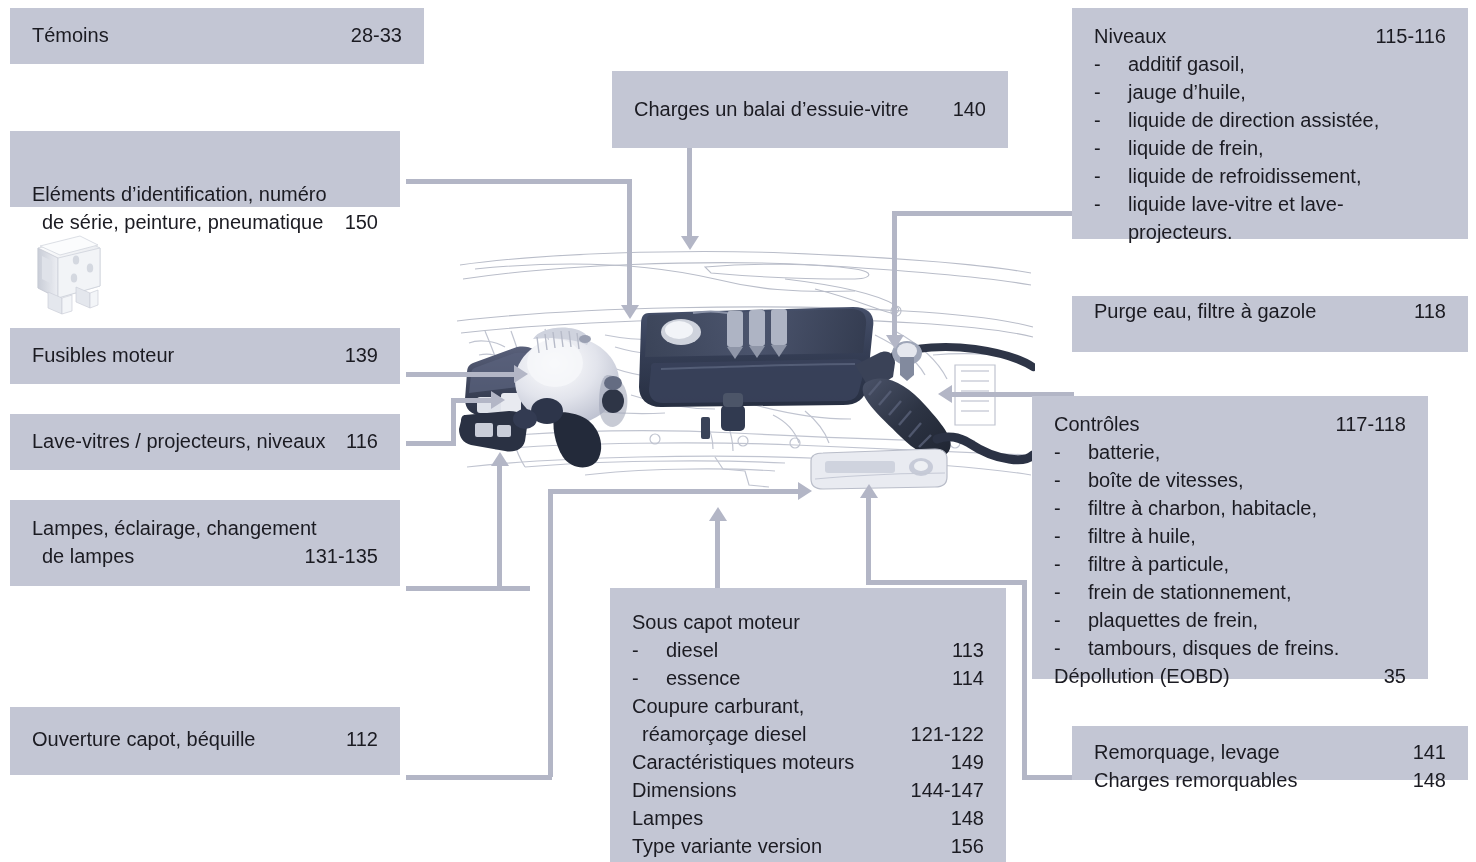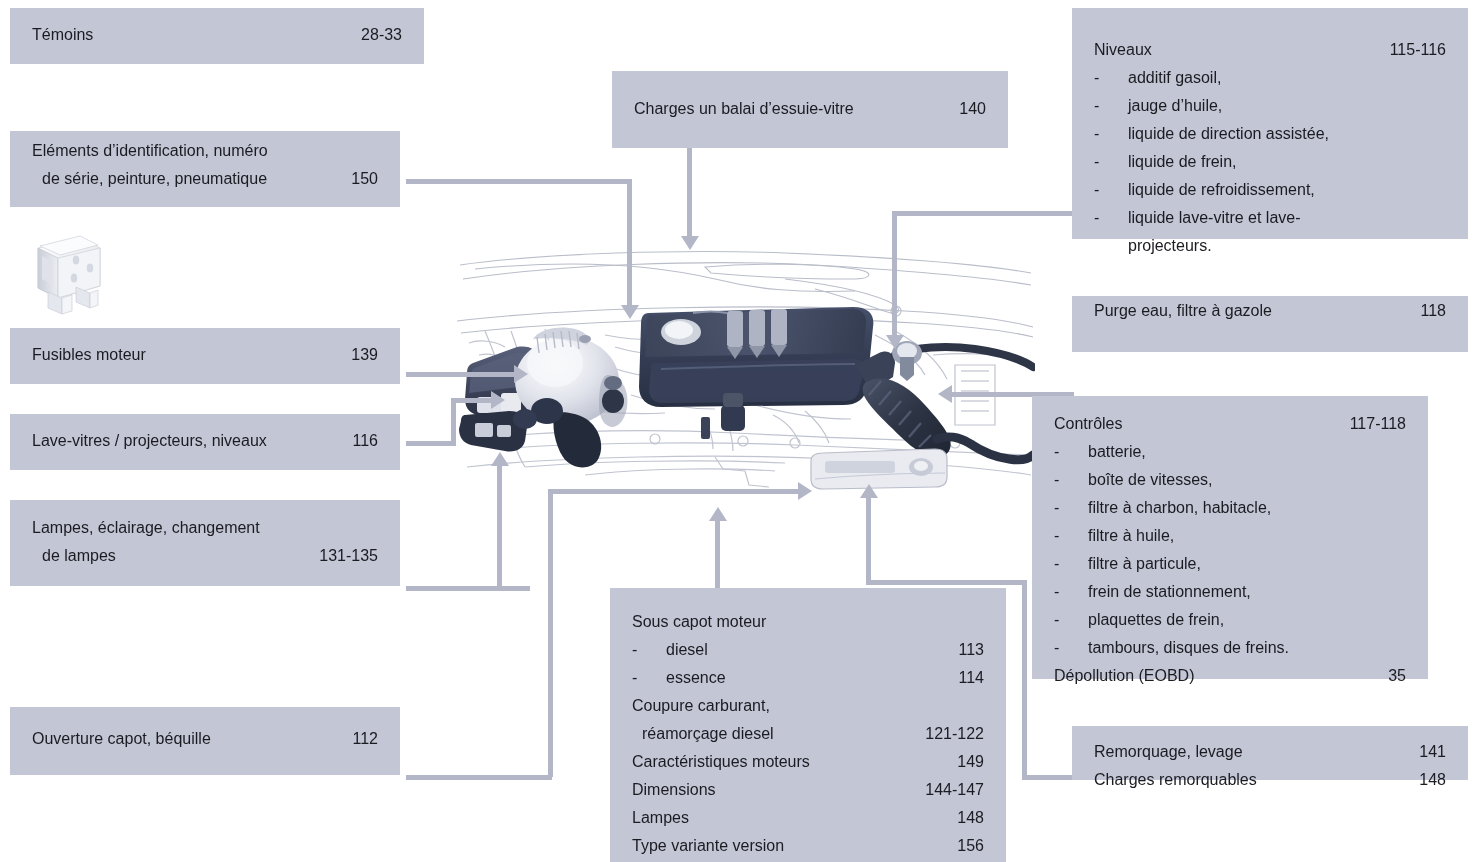--- a/index.html
+++ b/index.html
@@ -27,21 +27,21 @@
     box-sizing: border-box;
     padding: 0;
     z-index: 30;
   }
   .box-inner {
     padding: 14px 22px 14px 22px;
   }
   .row {
     display: flex;
     align-items: center;
-    font-size: 16px;
+    font-size: 20px;
     line-height: 28px;
     white-space: nowrap;
   }
   .row .label {
     flex: 0 0 auto;
   }
   .row .spacer {
     flex: 1 1 auto;
     min-width: 10px;
   }
@@ -362,21 +362,21 @@
     <div class="box-inner" style="padding-top:13px;">
       <div class="row">
         <span class="label">Témoins</span>
         <span class="spacer"></span>
         <span class="page">28-33</span>
       </div>
     </div>
   </div>
 
   <div class="box" style="left:10px; top:131px; width:390px; height:76px;">
-    <div class="box-inner" style="padding-top:6px;">
+    <div class="box-inner" style="padding-top:6px;margin-top:43px;">
       <div class="row">
         <span class="label">Eléments d’identification, numéro</span>
       </div>
       <div class="row cont">
         <span class="label">de série, peinture, pneumatique</span>
         <span class="spacer"></span>
         <span class="page">150</span>
       </div>
     </div>
   </div>
@@ -428,21 +428,21 @@
     <div class="box-inner" style="padding-top:24px;">
       <div class="row">
         <span class="label">Charges un balai d’essuie-vitre</span>
         <span class="spacer"></span>
         <span class="page">140</span>
       </div>
     </div>
   </div>
 
   <div class="box" style="left:1072px; top:8px; width:396px; height:231px;">
-    <div class="box-inner" style="padding-top:28px;">
+    <div class="box-inner" style="padding-top:14px;">
       <div class="row">
         <span class="label">Niveaux</span>
         <span class="spacer"></span>
         <span class="page">115-116</span>
       </div>
       <div class="row bullet">
         <span class="dash">-</span>
         <span class="label">additif gasoil,</span>
       </div>
       <div class="row bullet">

